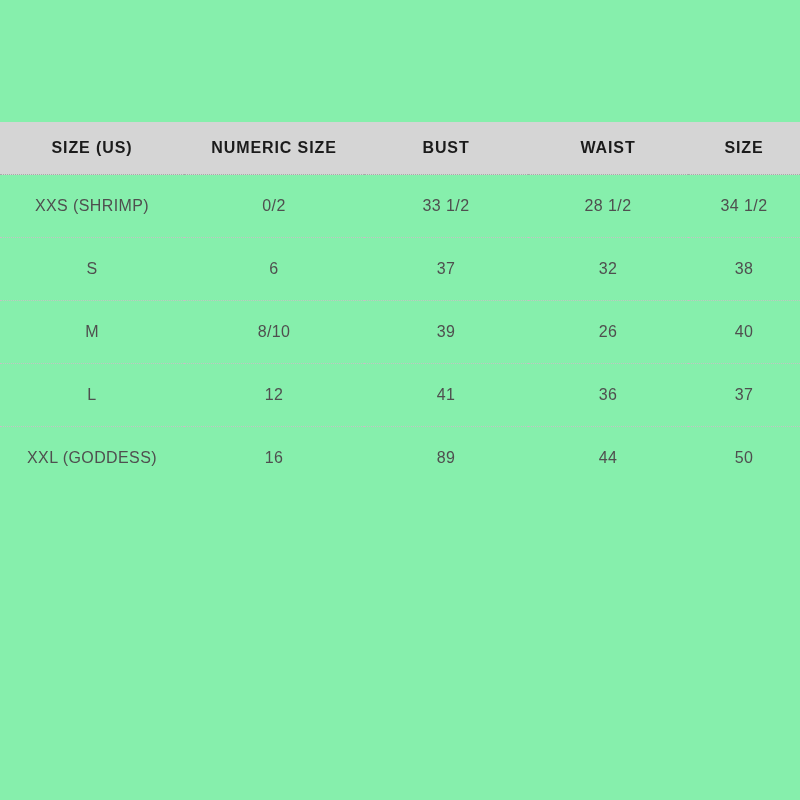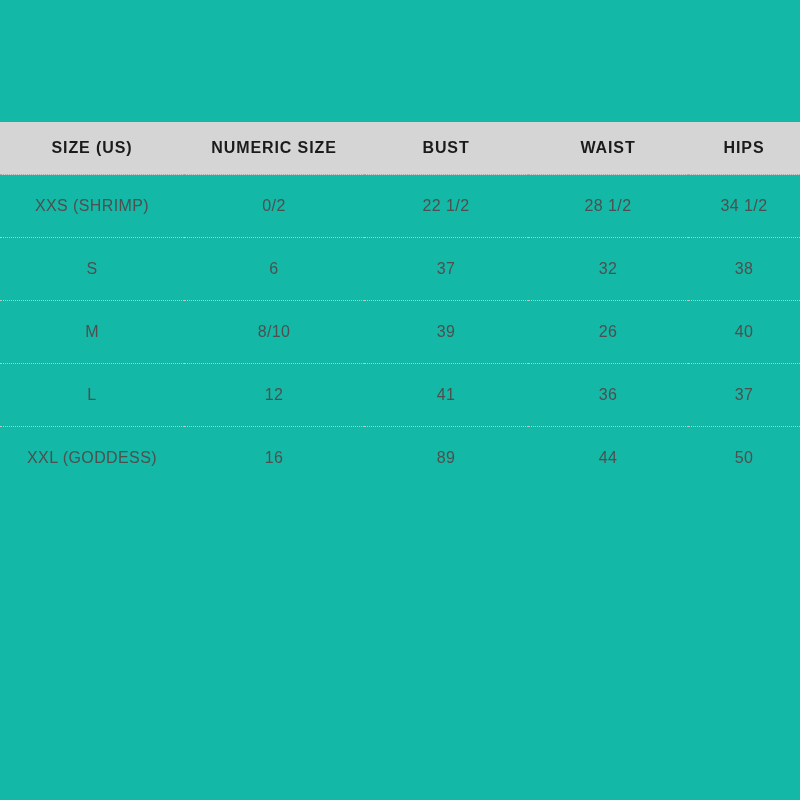--- a/index.html
+++ b/index.html
@@ -5,21 +5,21 @@
   html, body {
     margin: 0;
     padding: 0;
     background: #ffffff;
     font-family: "Liberation Sans", sans-serif;
   }
   .page {
     position: relative;
     width: 800px;
     height: 800px;
-    background: #14b8a6;
+    background: #86efac;
     overflow: hidden;
   }
   table.size-chart {
     position: absolute;
     top: 122px;
     left: 0;
     width: 800px;
     border-collapse: collapse;
     table-layout: fixed;
   }
@@ -60,28 +60,28 @@
       <col style="width:164px">
       <col style="width:160px">
       <col style="width:112px">
     </colgroup>
     <thead>
       <tr>
           <th>SIZE (US)</th>
           <th>NUMERIC SIZE</th>
           <th>BUST</th>
           <th>WAIST</th>
-          <th>HIPS</th>
+          <th>SIZE</th>
         </tr>
     </thead>
     <tbody>
         <tr>
           <td>XXS (SHRIMP)</td>
           <td>0/2</td>
-          <td>22 1/2</td>
+          <td>33 1/2</td>
           <td>28 1/2</td>
           <td>34 1/2</td>
         </tr>
         <tr>
           <td>S</td>
           <td>6</td>
           <td>37</td>
           <td>32</td>
           <td>38</td>
         </tr>

